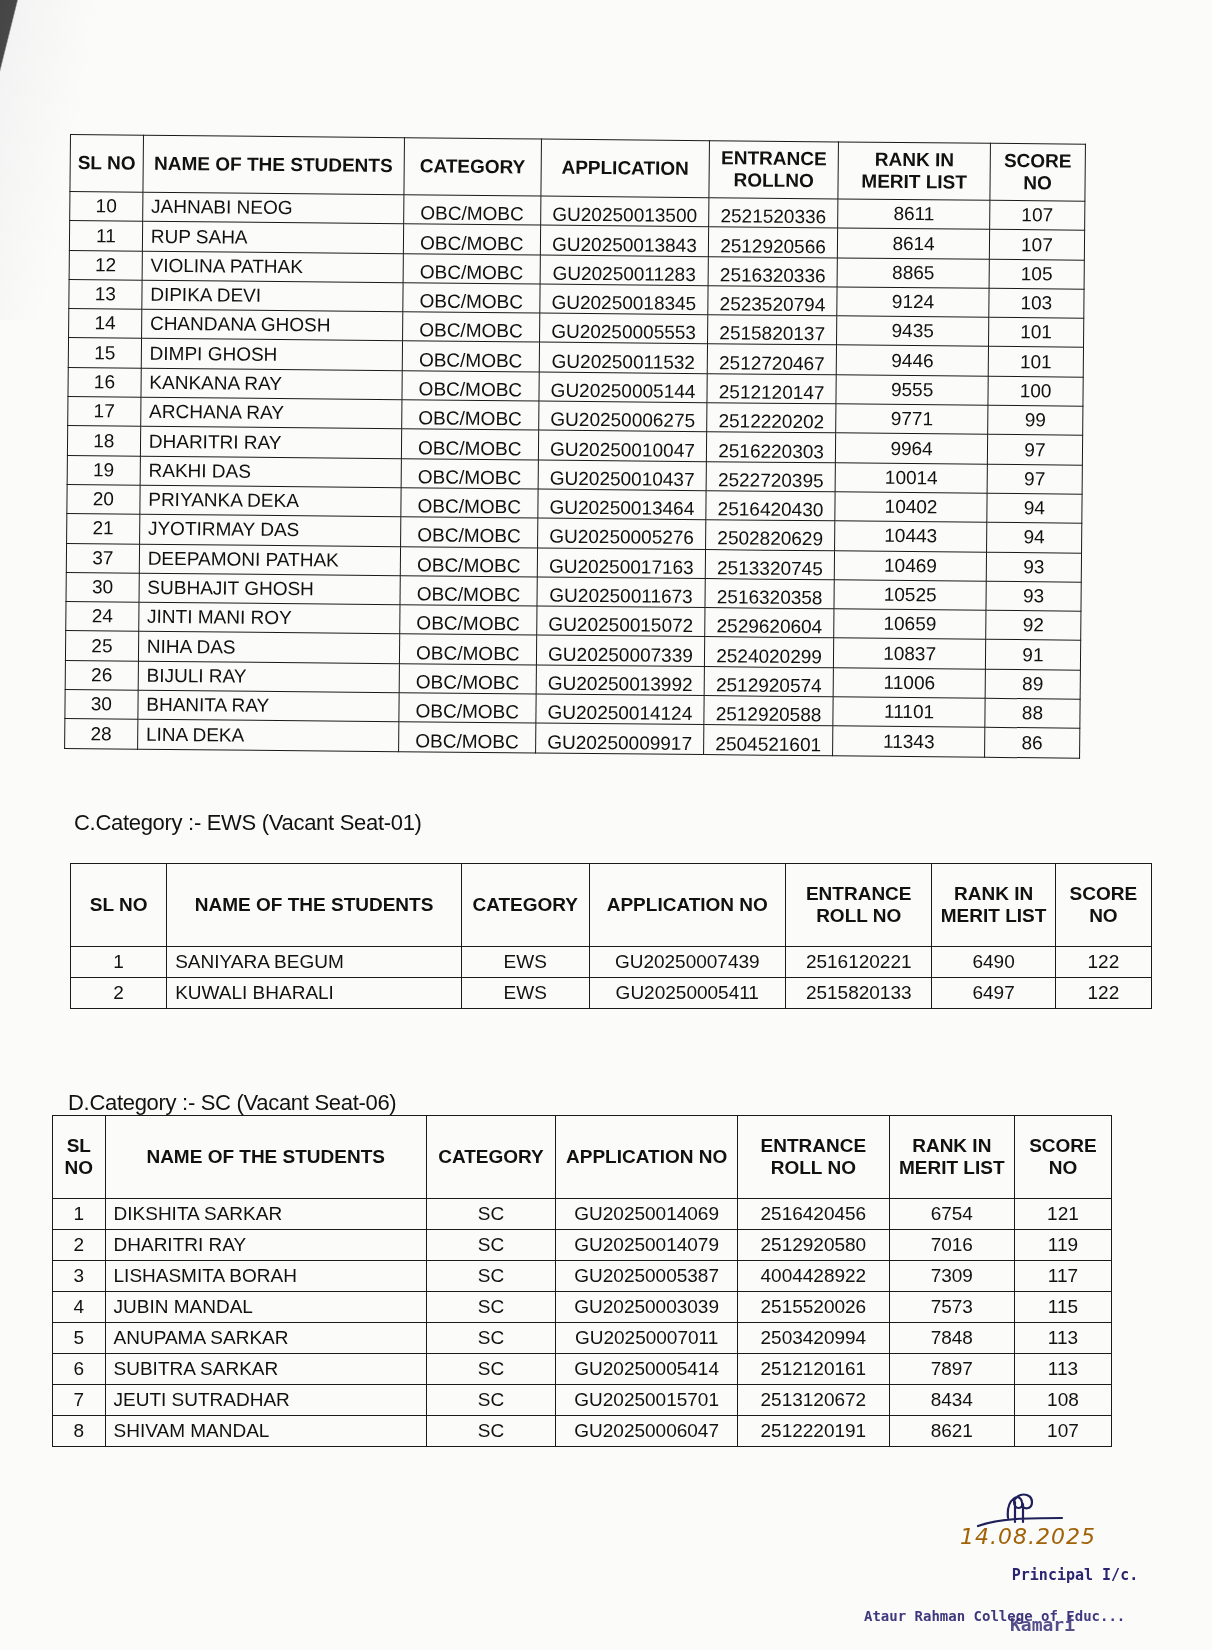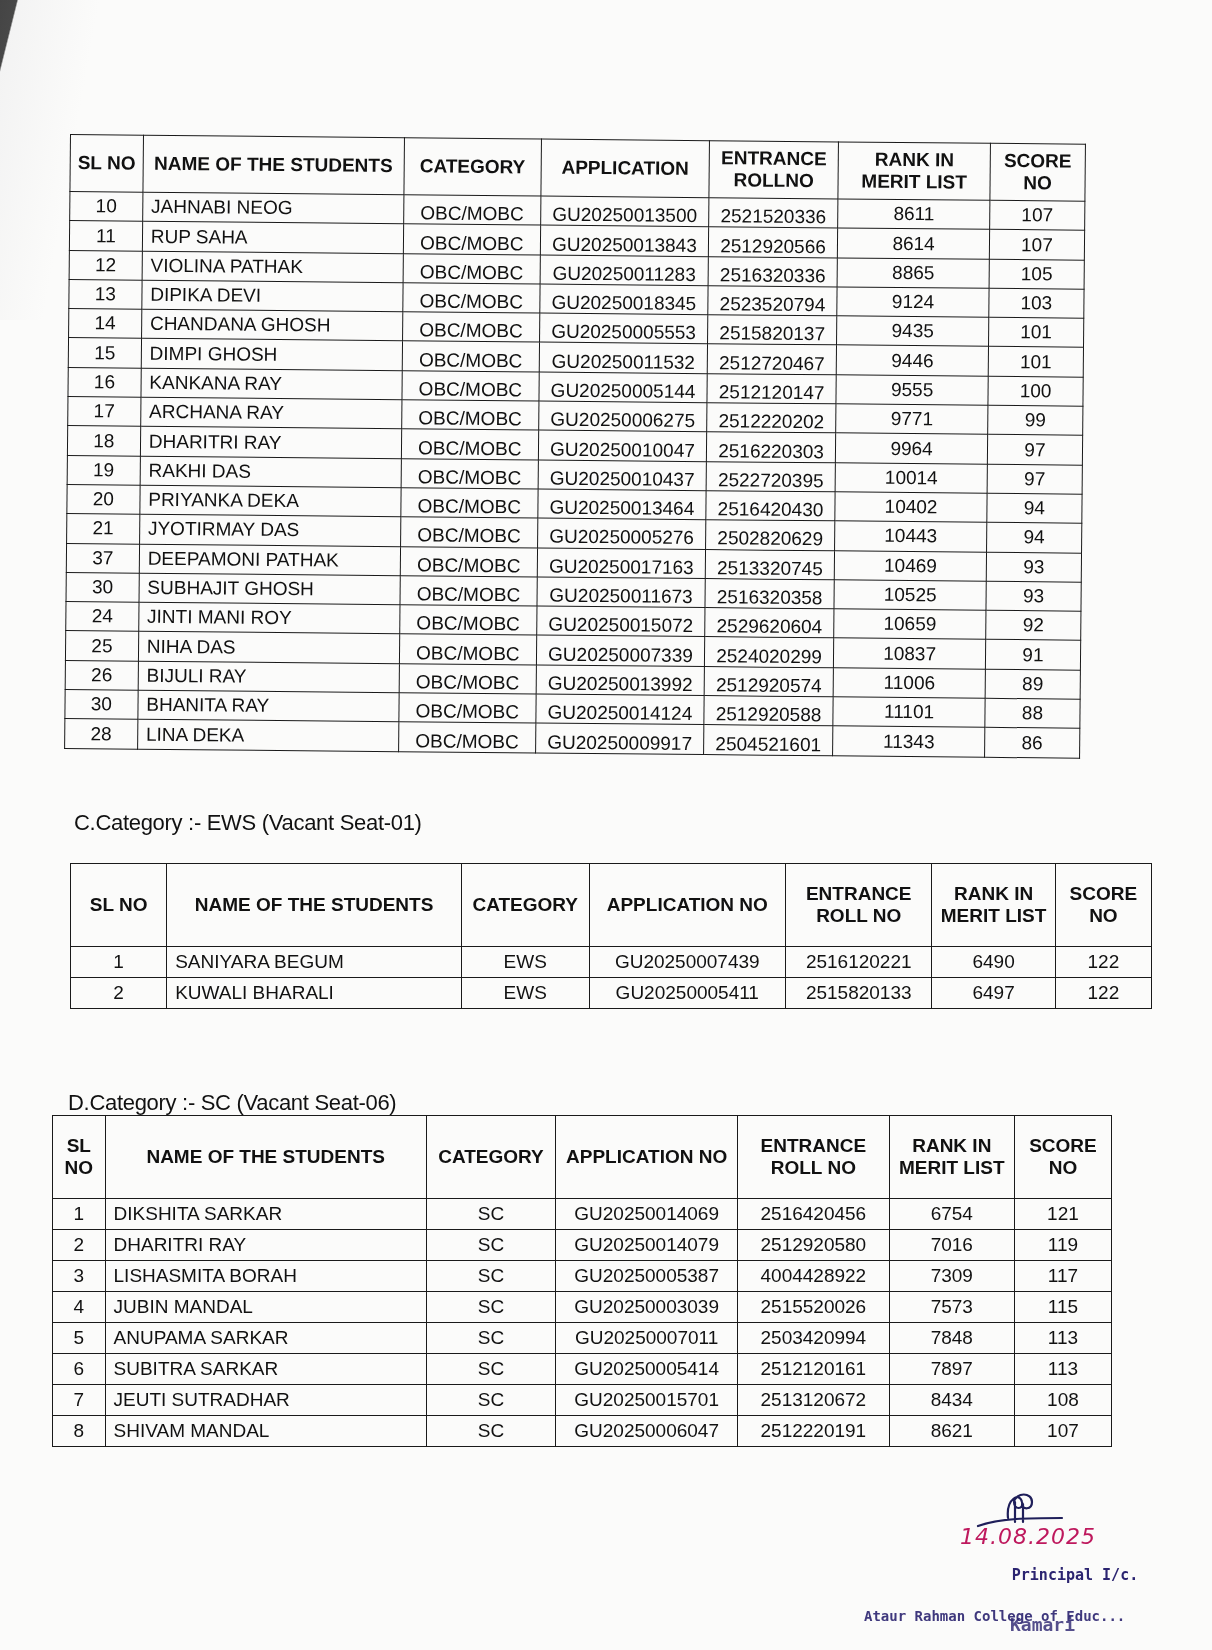--- a/index.html
+++ b/index.html
@@ -51,21 +51,21 @@
 
   .signature-block {
     position: absolute; left: 870px; top: 1488px; width: 330px; text-align: center;
     color: #2b2470;
   }
   .sig-glyph {
     position: absolute; left: 100px; top: 0; width: 100px; height: 40px;
   }
   .sig-date {
     position: absolute; left: 90px; top: 36px; font-family: "DejaVu Sans", sans-serif;
-    font-size: 22px; color: #be185d; letter-spacing: 1px; font-style: italic;
+    font-size: 22px; color: #a16207; letter-spacing: 1px; font-style: italic;
   }
   .stamp-line1 {
     position: absolute; left: 0; width: 330px; top: 78px; font-family: "DejaVu Sans Mono", monospace;
     font-weight: bold; font-size: 15px; text-align: center; padding-left: 40px;
   }
   .stamp-line2 {
     position: absolute; left: -6px; top: 120px; font-family: "DejaVu Sans Mono", monospace;
     font-weight: bold; font-size: 14px; white-space: nowrap; opacity: 0.9;
   }
   .stamp-line3 {

